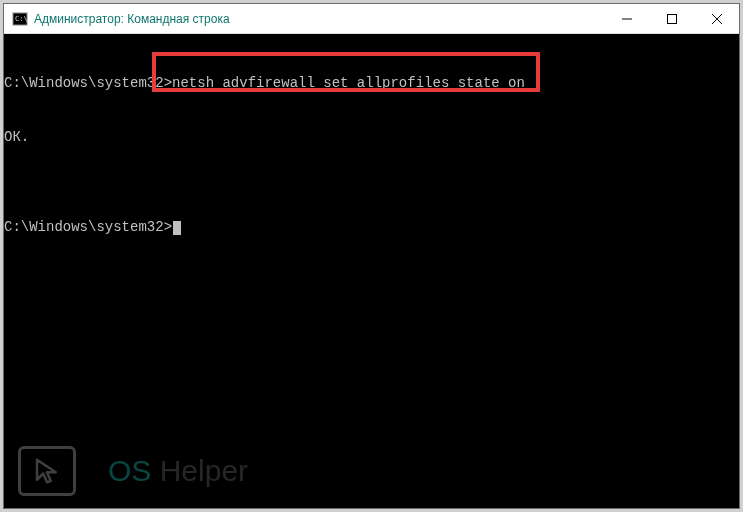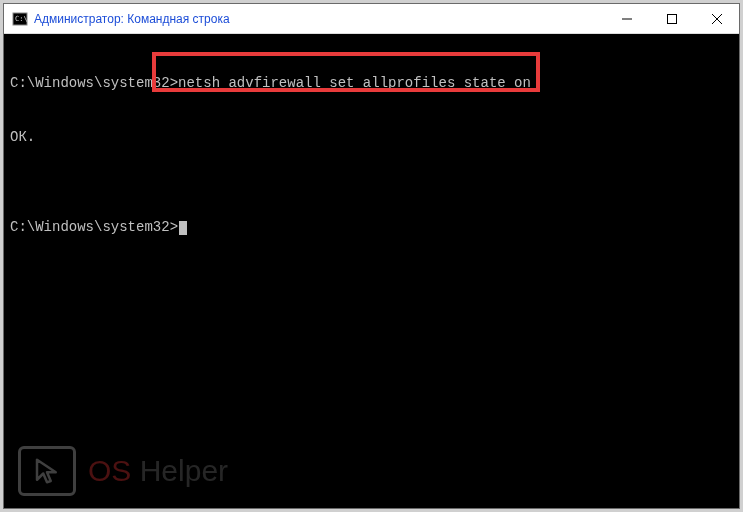--- a/index.html
+++ b/index.html
@@ -33,21 +33,21 @@
     width: 16px;
     height: 16px;
     margin-left: 8px;
     margin-right: 6px;
     display: flex;
     align-items: center;
     justify-content: center;
   }
   .titlebar-title {
     font-size: 12px;
-    color: #1d4ed8;
+    color: #0f766e;
     flex: 1;
   }
   .win-controls {
     display: flex;
     height: 100%;
   }
   .win-btn {
     width: 45px;
     height: 100%;
     display: flex;
@@ -57,21 +57,21 @@
     border: none;
     cursor: pointer;
   }
   .console {
     flex: 1;
     background: #000000;
     color: #c0c0c0;
     font-family: Consolas, "Courier New", monospace;
     font-size: 14px;
     line-height: 18px;
-    padding: 4px 6px;
+    padding: 4px 0;
     position: relative;
     white-space: pre;
     overflow: hidden;
   }
   .console-line {
     white-space: pre;
   }
   .highlight-box {
     position: absolute;
     border: 4px solid #e83b3b;
@@ -96,21 +96,21 @@
     margin-right: 12px;
     display: flex;
     align-items: center;
     justify-content: center;
   }
   .watermark-text {
     font-family: "Segoe UI", sans-serif;
     font-size: 30px;
     font-weight: 400;
   }
-  .wm-os { color: #7f1d1d; }
+  .wm-os { color: #0f766e; margin-left: 20px; }
   .wm-helper { color: #404040; }
   .cursor-blink {
     display: inline-block;
     width: 8px;
     height: 14px;
     background: #c0c0c0;
     vertical-align: text-bottom;
     margin-left: 1px;
   }
 </style>

